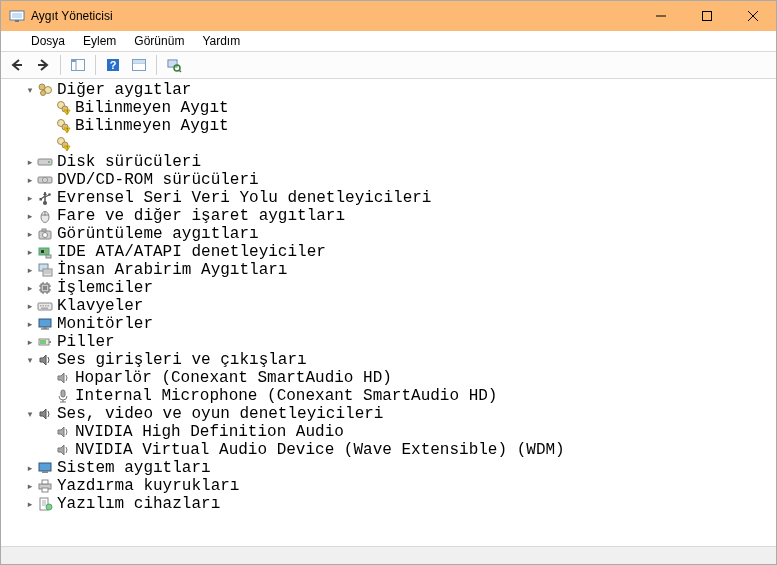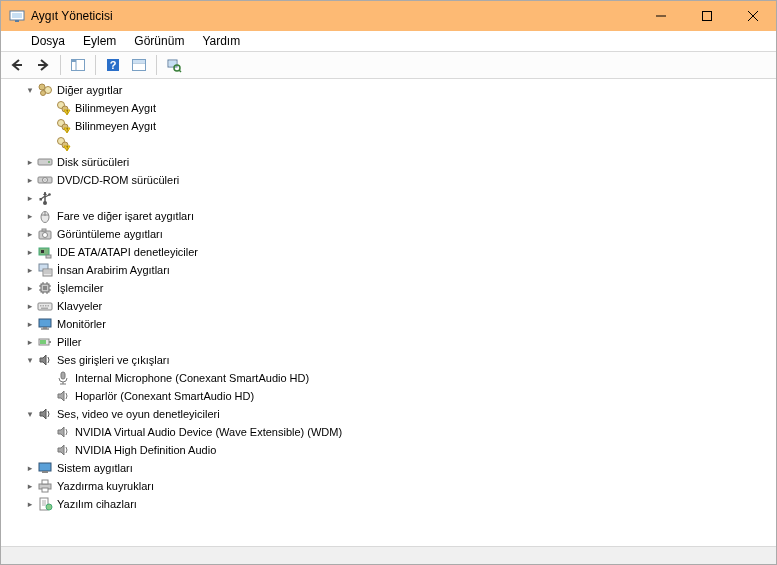--- a/index.html
+++ b/index.html
@@ -89,21 +89,21 @@
   }
   .arrow.empty { visibility: hidden; }
   .icon-slot {
     width: 16px; height: 16px;
     margin-right: 4px;
     display: inline-flex;
     align-items: center;
     justify-content: center;
     flex-shrink: 0;
   }
-  .label { font-size: 11px; }
+  .label { font-size: 16px; font-family: Liberation Mono, monospace; }
   .statusbar {
     height: 18px;
     border-top: 1px solid #d9d9d9;
     background: #f0f0f0;
   }
   
   .lv0 { padding-left: 20px; }
   .lv1 { padding-left: 38px; }
   svg { display:block; }
 </style>
@@ -274,20 +274,21 @@
         <svg width="16" height="16" viewBox="0 0 16 16">
             <line x1="8" y1="2" x2="8" y2="13" stroke="#555" stroke-width="1.5"></line>
             <circle cx="8" cy="13" r="2" fill="#555"></circle>
             <path d="M8 2 L6 5 L10 5 Z" fill="#555"></path>
             <line x1="8" y1="6" x2="4" y2="9" stroke="#555" stroke-width="1.2"></line>
             <rect x="2.5" y="8" width="2.5" height="2.5" fill="#555"></rect>
             <line x1="8" y1="7" x2="12" y2="5" stroke="#555" stroke-width="1.2"></line>
             <circle cx="12.5" cy="4.5" r="1.3" fill="#555"></circle>
           </svg>
       </span>
+      <span class="label">Evrensel Seri Veri Yolu denetleyicileri</span>
     </div>
 
     <div class="node lv0">
       <span class="arrow">▸</span>
       <span class="icon-slot">
         <svg width="16" height="16" viewBox="0 0 16 16">
             <ellipse cx="8" cy="9" rx="4" ry="5.5" fill="#e8e8e8" stroke="#888"></ellipse>
             <line x1="8" y1="3.5" x2="8" y2="8" stroke="#888"></line>
             <line x1="4" y1="7" x2="12" y2="7" stroke="#888"></line>
           </svg>
@@ -398,72 +399,72 @@
             <path d="M11 5 Q13 8 11 11" fill="none" stroke="#555"></path>
           </svg>
       </span>
       <span class="label">Ses girişleri ve çıkışları</span>
     </div>
 
     <div class="node lv1">
       <span class="arrow empty">▸</span>
       <span class="icon-slot">
         <svg width="16" height="16" viewBox="0 0 16 16">
+            <path d="M3 6 L6 6 L9 3 L9 13 L6 10 L3 10 Z" fill="#aaa" stroke="#777"></path>
+            <path d="M11 5 Q13 8 11 11" fill="none" stroke="#777"></path>
+          </svg>
+      </span>
+      <span class="label">Hoparlör (Conexant SmartAudio HD)</span>
+    </div>
+
+    <div class="node lv1">
+      <span class="arrow empty">▸</span>
+      <span class="icon-slot">
+        <svg width="16" height="16" viewBox="0 0 16 16">
             <rect x="6" y="2" width="4" height="7" rx="2" fill="#aaa" stroke="#777"></rect>
             <path d="M4 8 Q4 12 8 12 Q12 12 12 8" fill="none" stroke="#777"></path>
             <line x1="8" y1="12" x2="8" y2="14" stroke="#777"></line>
             <line x1="5" y1="14" x2="11" y2="14" stroke="#777"></line>
           </svg>
       </span>
       <span class="label">Internal Microphone (Conexant SmartAudio HD)</span>
     </div>
 
+    <div class="node lv0">
+      <span class="arrow">▾</span>
+      <span class="icon-slot">
+        <svg width="16" height="16" viewBox="0 0 16 16">
+            <path d="M3 6 L6 6 L9 3 L9 13 L6 10 L3 10 Z" fill="#888" stroke="#555"></path>
+            <path d="M11 5 Q13 8 11 11" fill="none" stroke="#555"></path>
+          </svg>
+      </span>
+      <span class="label">Ses, video ve oyun denetleyicileri</span>
+    </div>
+
+
     <div class="node lv1">
       <span class="arrow empty">▸</span>
       <span class="icon-slot">
         <svg width="16" height="16" viewBox="0 0 16 16">
             <path d="M3 6 L6 6 L9 3 L9 13 L6 10 L3 10 Z" fill="#aaa" stroke="#777"></path>
             <path d="M11 5 Q13 8 11 11" fill="none" stroke="#777"></path>
           </svg>
       </span>
-      <span class="label">Hoparlör (Conexant SmartAudio HD)</span>
-    </div>
-
-    <div class="node lv0">
-      <span class="arrow">▾</span>
-      <span class="icon-slot">
-        <svg width="16" height="16" viewBox="0 0 16 16">
-            <path d="M3 6 L6 6 L9 3 L9 13 L6 10 L3 10 Z" fill="#888" stroke="#555"></path>
-            <path d="M11 5 Q13 8 11 11" fill="none" stroke="#555"></path>
-          </svg>
-      </span>
-      <span class="label">Ses, video ve oyun denetleyicileri</span>
-    </div>
-
+      <span class="label">NVIDIA High Definition Audio</span>
+    </div>
 
     <div class="node lv1">
       <span class="arrow empty">▸</span>
       <span class="icon-slot">
         <svg width="16" height="16" viewBox="0 0 16 16">
             <path d="M3 6 L6 6 L9 3 L9 13 L6 10 L3 10 Z" fill="#aaa" stroke="#777"></path>
             <path d="M11 5 Q13 8 11 11" fill="none" stroke="#777"></path>
           </svg>
       </span>
       <span class="label">NVIDIA Virtual Audio Device (Wave Extensible) (WDM)</span>
-    </div>
-
-    <div class="node lv1">
-      <span class="arrow empty">▸</span>
-      <span class="icon-slot">
-        <svg width="16" height="16" viewBox="0 0 16 16">
-            <path d="M3 6 L6 6 L9 3 L9 13 L6 10 L3 10 Z" fill="#aaa" stroke="#777"></path>
-            <path d="M11 5 Q13 8 11 11" fill="none" stroke="#777"></path>
-          </svg>
-      </span>
-      <span class="label">NVIDIA High Definition Audio</span>
     </div>
 
     <div class="node lv0">
       <span class="arrow">▸</span>
       <span class="icon-slot">
         <svg width="16" height="16" viewBox="0 0 16 16">
             <rect x="2" y="3" width="12" height="8" fill="#5aa0d8" stroke="#357"></rect>
             <rect x="5" y="11" width="6" height="2" fill="#888"></rect>
           </svg>
       </span>

